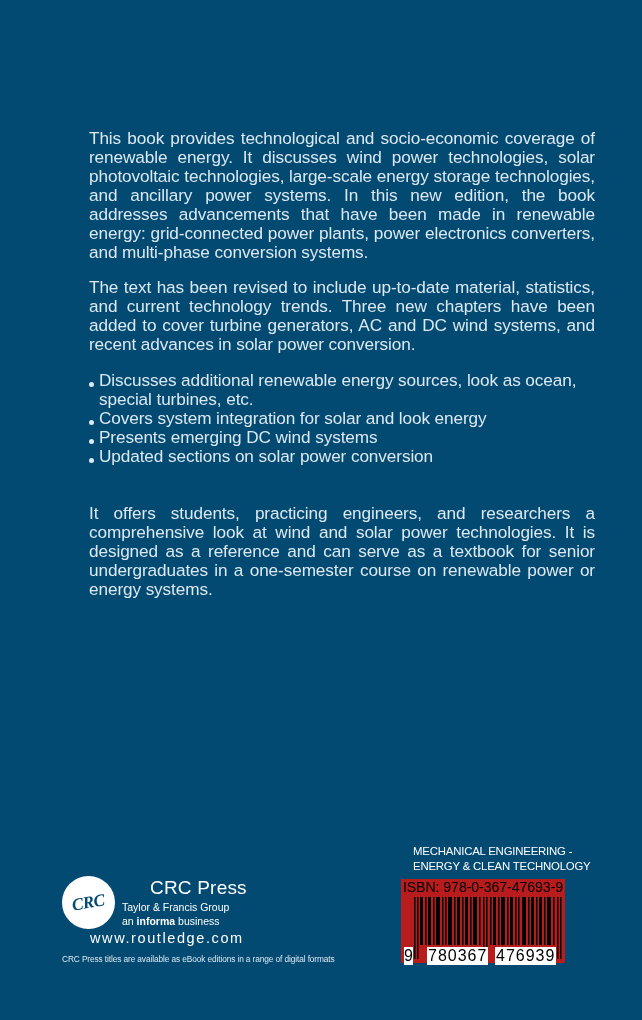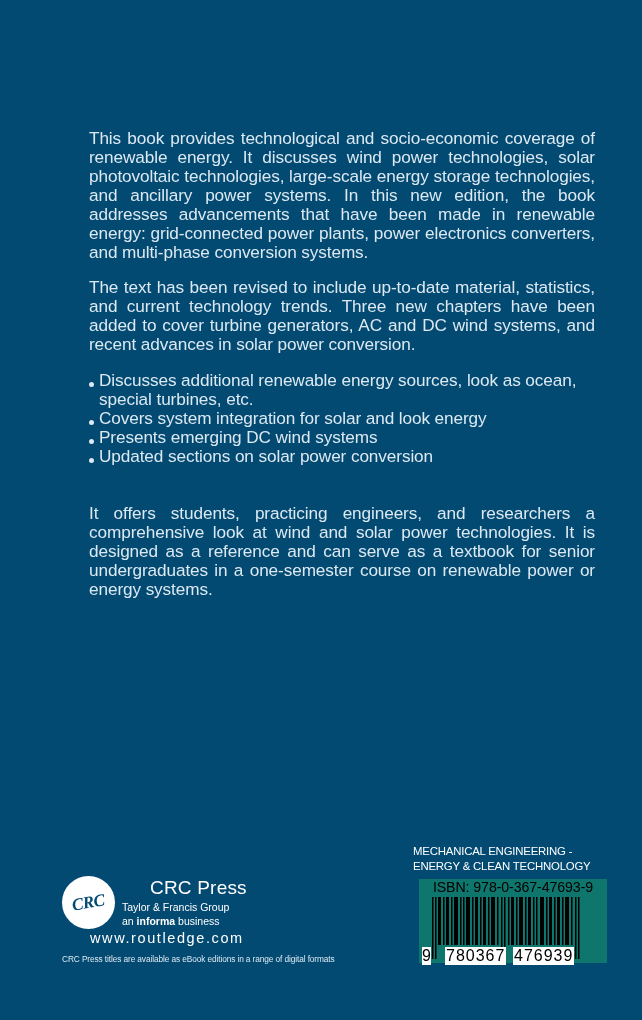--- a/index.html
+++ b/index.html
@@ -130,25 +130,25 @@
       top: 844px;
       width: 182px;
       text-align: left;
       font-size: 11.4px;
       line-height: 15px;
       color: #ffffff;
       letter-spacing: -0.2px;
     }
     .barcode-box {
       position: absolute;
-      left: 419px;
+      left: 401px;
       top: 879px;
-      width: 188px;
+      width: 164px;
       height: 84px;
-      background: #0f766e;
+      background: #b91c1c;
       box-sizing: border-box;
     }
     .isbn {
       position: absolute;
       left: 0;
       top: 0px;
       width: 100%;
       text-align: center;
       font-size: 14.2px;
       color: #000;

